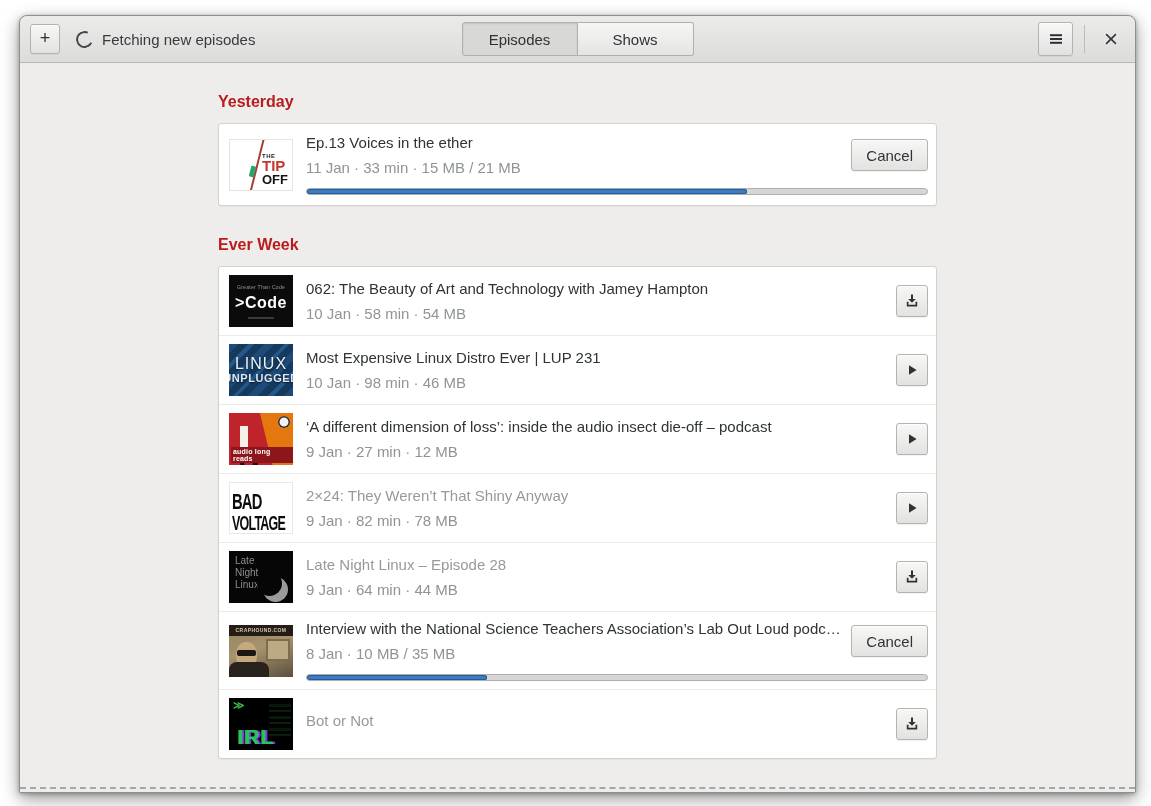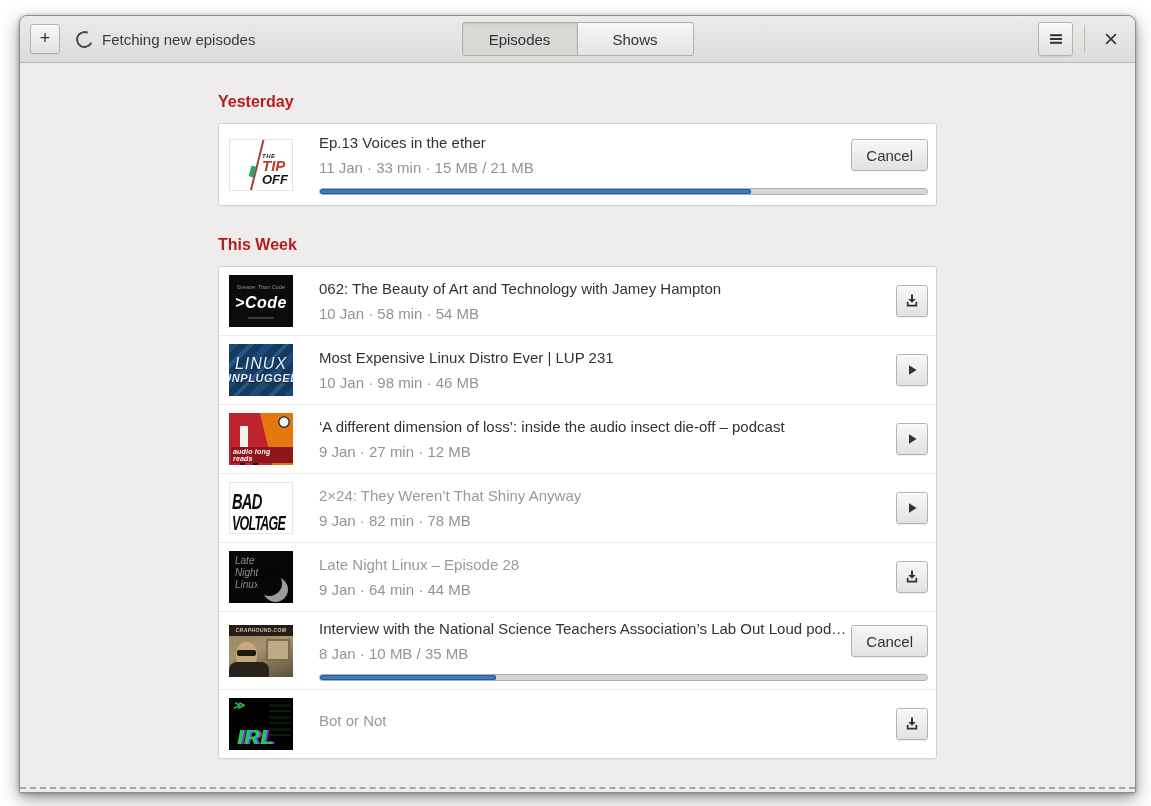--- a/index.html
+++ b/index.html
@@ -60,22 +60,22 @@
   .col{width:719px;margin:0 auto;}
   .section-title{font-size:16px;line-height:26px;font-weight:700;color:#b91c1c;margin:26px 0 8px 0;}
   .card{
     box-sizing:border-box;background:#ffffff;border:1px solid #d2d2cf;
     border-radius:3px;box-shadow:0 1px 1px rgba(0,0,0,.04);
   }
   .row{display:flex;align-items:center;padding:8px 8px 8px 10px;}
   .row + .row{border-top:1px solid #ebebe8;}
   .card.single .row{padding:10px 8px 10px 10px;}
   .art{
-    width:64px;height:52px;flex:none;margin-right:26px;
-    position:relative;overflow:hidden;box-sizing:border-box;font-style:italic;
+    width:64px;height:52px;flex:none;margin-right:13px;
+    position:relative;overflow:hidden;box-sizing:border-box;
   }
   .right{flex:1;min-width:0;display:flex;flex-direction:column;justify-content:center;}
   .right-top{display:flex;align-items:center;}
   .row-main{flex:1;min-width:0;}
   .ep-title{font-size:15px;line-height:17px;color:#2e3436;margin:0 0 8px 0;white-space:nowrap;overflow:hidden;text-overflow:ellipsis;}
   .row.played .ep-title{color:#97999b;}
   .ep-meta{font-size:15px;line-height:17px;color:#8f9496;white-space:nowrap;overflow:hidden;}
   .text-btn{min-width:74px;height:32px;font-size:15px;padding:0 14px;margin-left:auto;}
   .icon-btn{width:32px;height:32px;padding:0;margin-left:auto;}
   .progress{
@@ -200,21 +200,21 @@
               </div>
               <button class="btn-raised text-btn">Cancel</button>
             </div>
             <div class="progress">
               <div class="progress-fill" style="width: 71%;"></div>
             </div>
           </div>
         </div>
       </div>
 
-      <div class="section-title">This Week</div>
+      <div class="section-title">Ever Week</div>
 
       <div class="card">
 
         <div class="row">
           <div class="art art-gtc">
             <span class="gtc-small">Greater Than Code</span>
             <span class="gtc-big">&gt;Code</span>
             <span class="gtc-bar"></span>
           </div>
           <div class="right">

